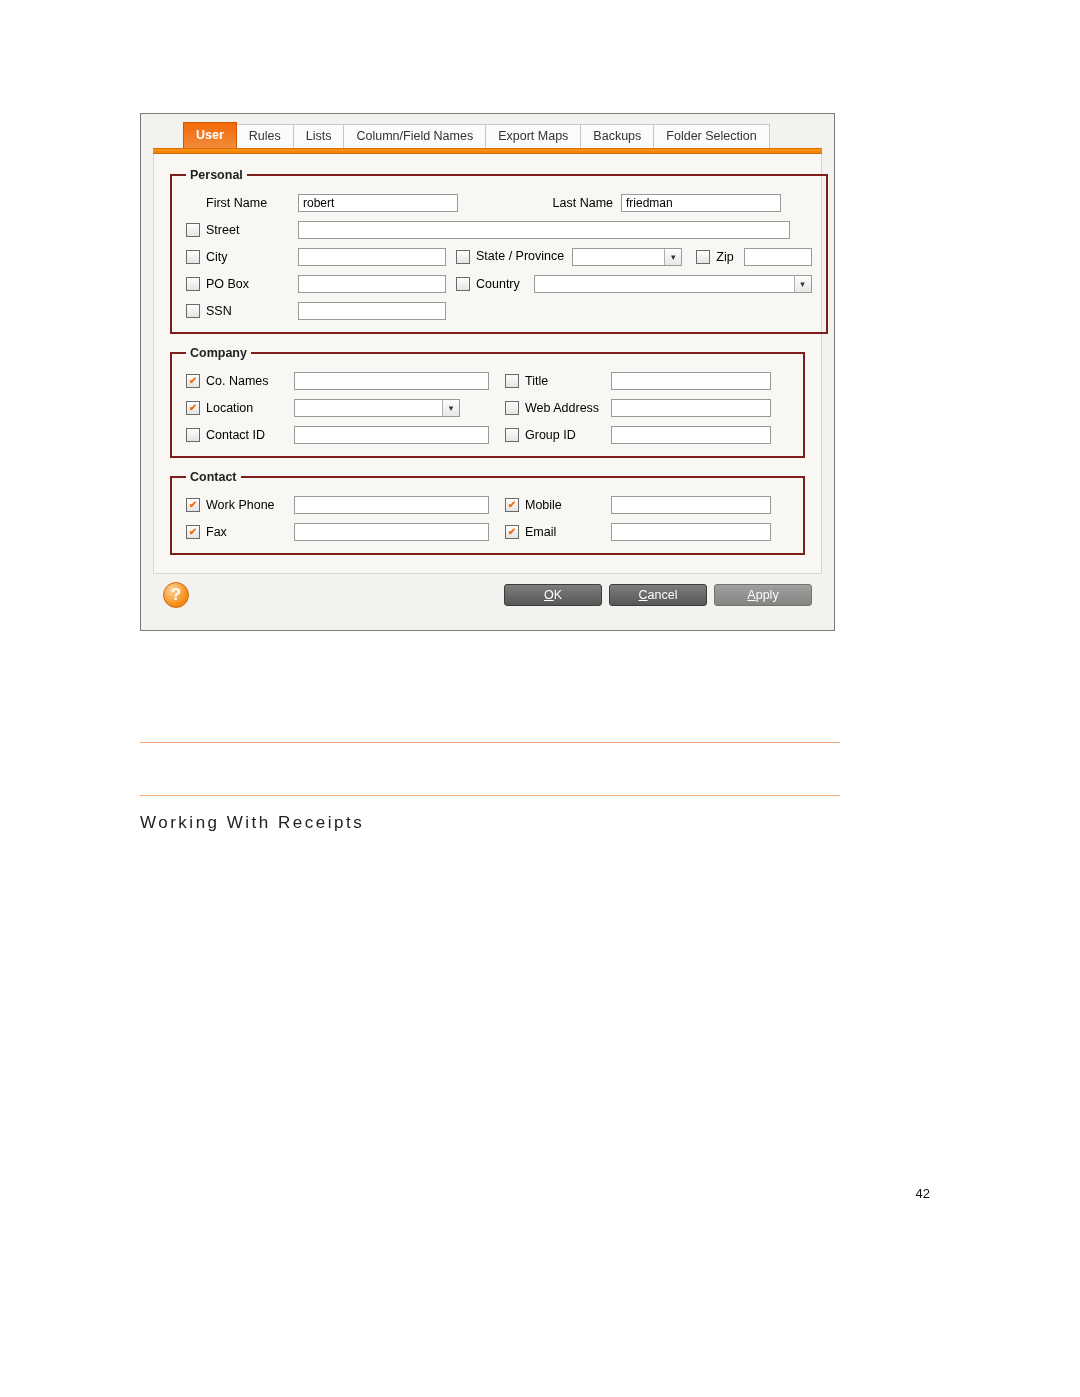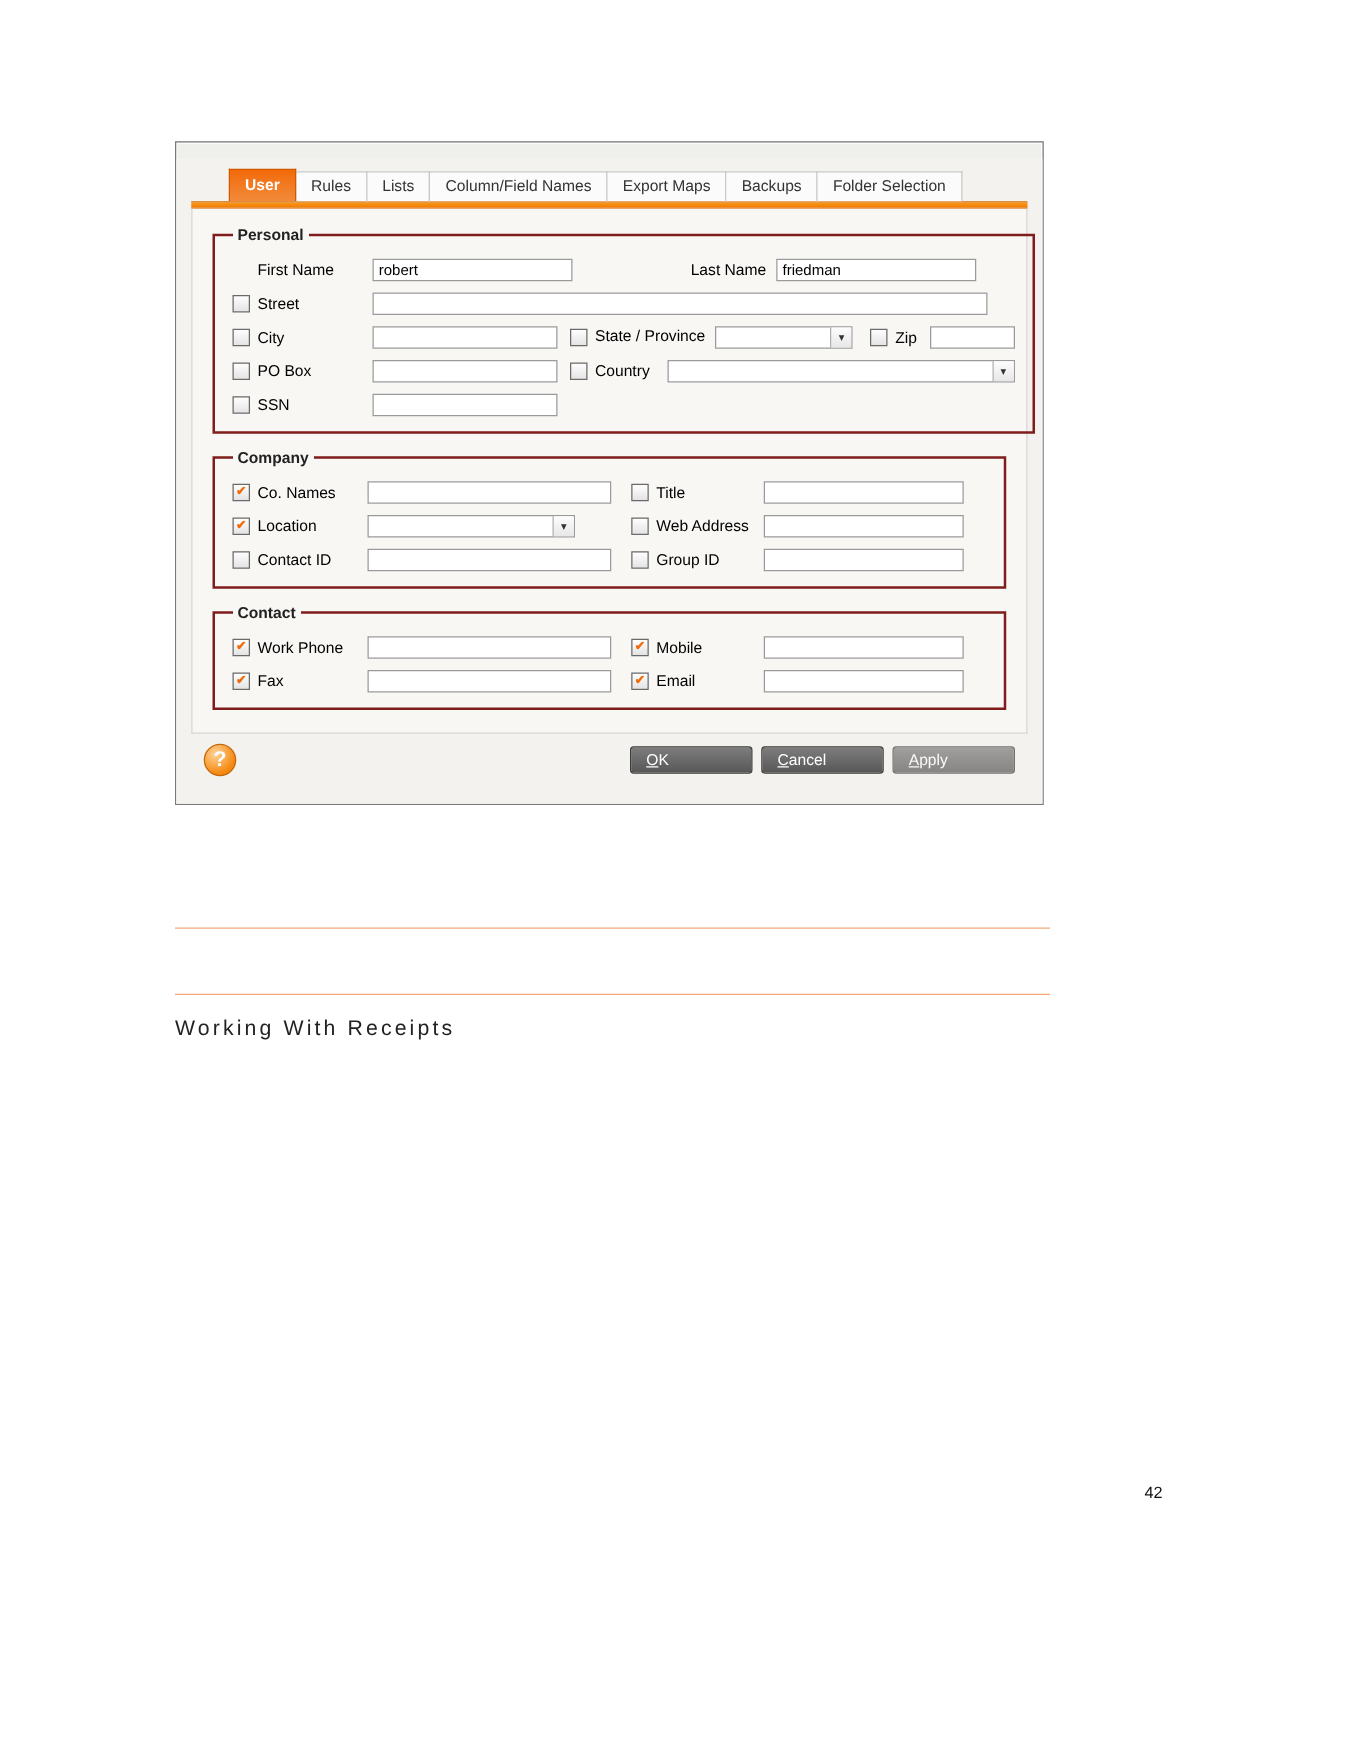--- a/index.html
+++ b/index.html
@@ -47,21 +47,20 @@
     align-items: center;
     justify-content: center;
     color: #fff;
     font-size: 14px;
     font-weight: bold;
     cursor: pointer;
   }
   .client {
     padding: 10px 12px 12px 12px;
     background: #f4f2ee;
-    margin-top: 13px;
   }
   
   .tabs {
     display: flex;
     align-items: flex-end;
     margin-left: 30px;
   }
   .tab {
     padding: 4px 12px 5px 12px;
     font-size: 12.5px;
@@ -187,20 +186,21 @@
     gap: 7px;
   }
   .btn {
     min-width: 72px;
     padding: 3px 12px;
     font-size: 12.5px;
     color: #fff;
     border-radius: 3px;
     background: linear-gradient(#7d7d7d, #575757);
     border: 1px solid #3c3c3c;
+    text-align: center;
     cursor: pointer;
   }
   
   .hr {
     position: absolute;
     left: 140px;
     width: 700px;
     height: 0;
     border-top: 1px solid #f4a97a;
   }

